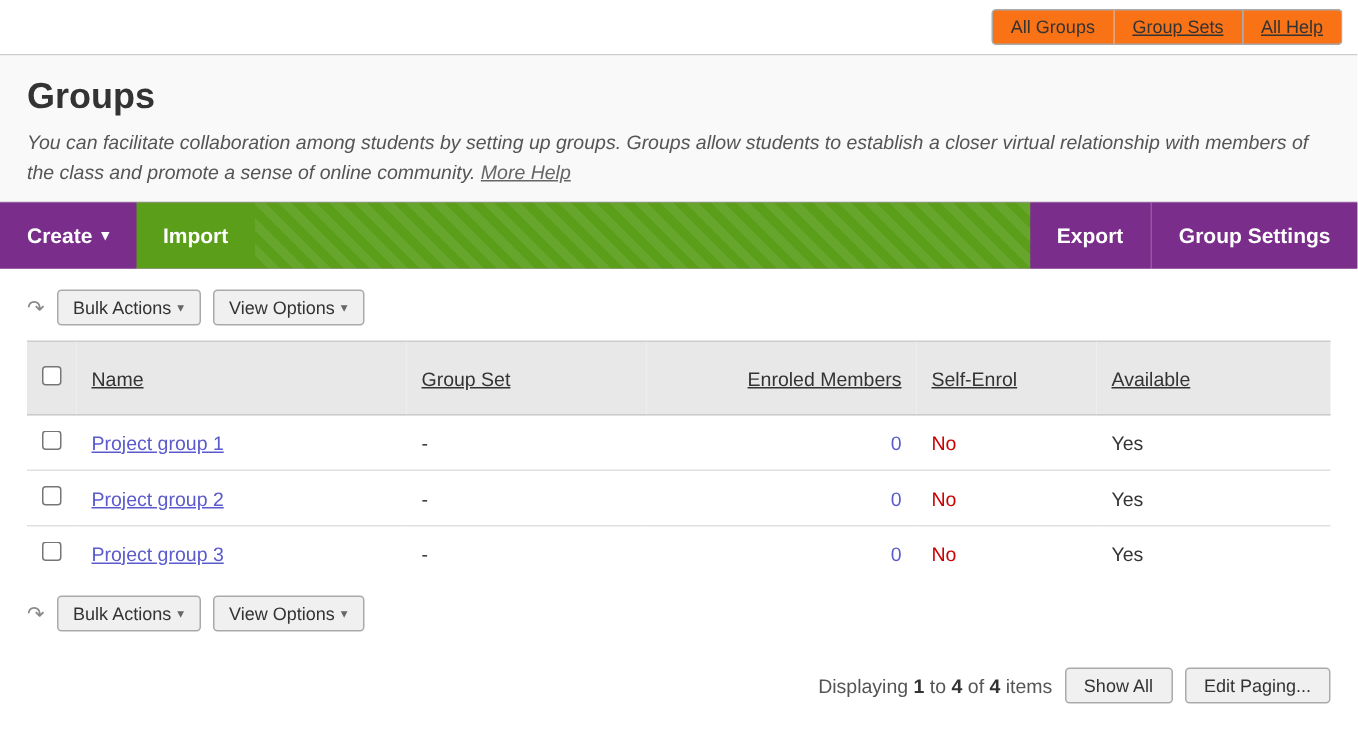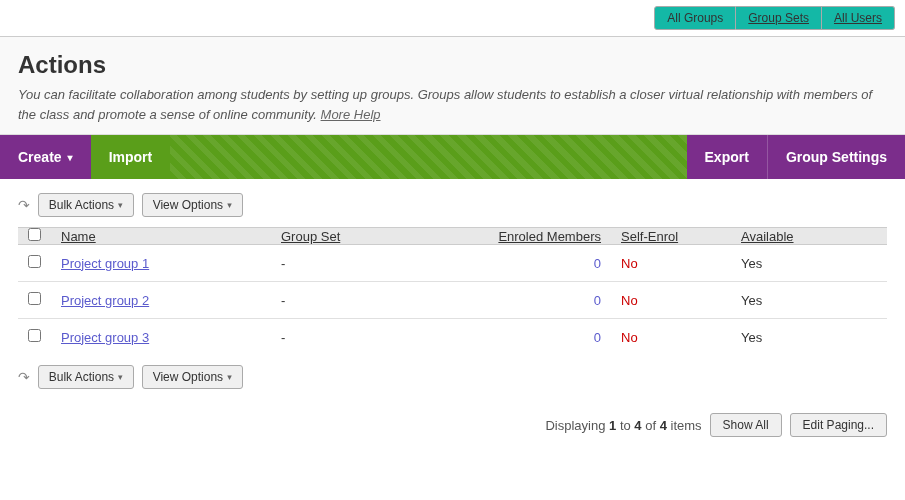--- a/index.html
+++ b/index.html
@@ -9,21 +9,21 @@
     .top-nav {
       display: flex;
       justify-content: flex-end;
       padding: 6px 10px;
       border-bottom: 1px solid #ccc;
       background: #fff;
     }
     .top-nav-btn {
       padding: 4px 12px;
       border: 1px solid #aaa;
-      background: #14b8a6;
+      background: #f97316;
       cursor: pointer;
       font-size: 12px;
       color: #333;
       text-decoration: none;
     }
     .top-nav-btn:first-child { border-radius: 3px 0 0 3px; }
     .top-nav-btn:last-child { border-radius: 0 3px 3px 0; }
     .top-nav-btn + .top-nav-btn { border-left: none; text-decoration: underline; }
 
     
@@ -115,21 +115,21 @@
 
     
     .groups-table {
       width: 100%;
       border-collapse: collapse;
     }
     .groups-table th {
       background: #e8e8e8;
       border-top: 1px solid #ccc;
       border-bottom: 1px solid #ccc;
-      padding: 0 10px;
+      padding: 16px 10px;
       text-align: left;
       font-weight: normal;
     }
     .groups-table th a {
       color: #333;
       text-decoration: underline;
       cursor: pointer;
     }
     .groups-table td {
       padding: 10px 10px;
@@ -179,25 +179,25 @@
       font-size: 12px;
       color: #333;
     }
   </style>
 </head>
 <body>
 
 <div class="top-nav">
   <a class="top-nav-btn">All Groups</a>
   <a class="top-nav-btn">Group Sets</a>
-  <a class="top-nav-btn">All Users</a>
+  <a class="top-nav-btn">All Help</a>
 </div>
 
 <div class="page-header">
-  <h1 class="page-title">Actions</h1>
+  <h1 class="page-title">Groups</h1>
   <p class="page-desc">
     <span>You can facilitate collaboration among students by setting up groups. Groups allow students to establish a closer virtual relationship with members of the class and promote a sense of online community.</span>
     <a href="#">More Help</a>
   </p>
 </div>
 
 <div class="toolbar">
   <button class="toolbar-btn toolbar-create">
     <span>Create</span>
     <span class="arrow">▾</span>

